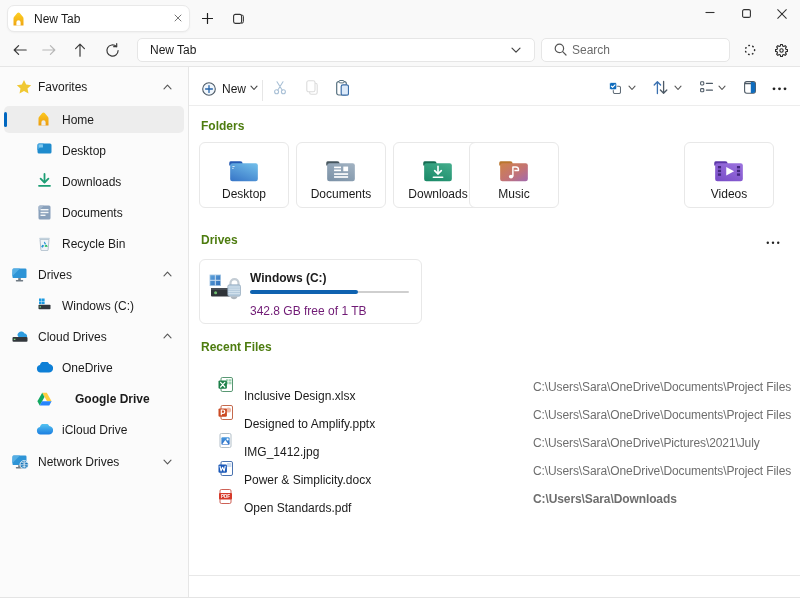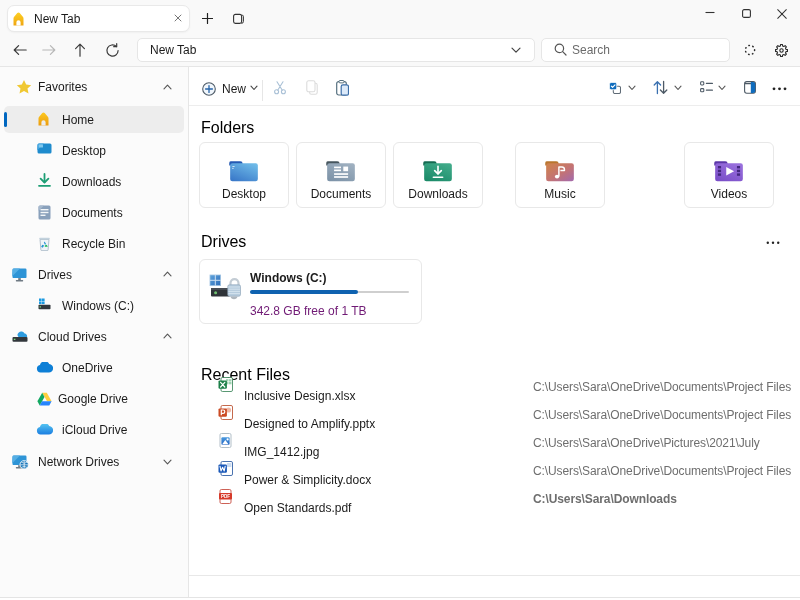--- a/index.html
+++ b/index.html
@@ -1,21 +1,21 @@
 <!DOCTYPE html>
 <html><head>
 <meta charset="utf-8">
 <style>
 * { margin:0; padding:0; box-sizing:border-box; }
 html,body { width:800px; height:600px; overflow:hidden; background:#fff;
   font-family:"Liberation Sans", sans-serif; color:#1b1b1b; }
 #win { position:relative; width:800px; height:600px; background:#fff; }
 .abs { position:absolute; }
 .t12 { font-size:12px; }
-.sect { font-size:16px; font-weight:normal; color:#000000; }
+.sect { font-size:12px; font-weight:bold; color:#4d7c0f; }
 
 
 #tabbar { left:0; top:0; width:800px; height:36px; background:#f9f9f9; }
 #tab { left:7px; top:5px; width:183px; height:27px; background:#fff;
   border:1px solid #e9e9e9; border-radius:7px; box-shadow:0 1px 2px rgba(0,0,0,0.04); }
 #navrow { left:0; top:36px; width:800px; height:30px; background:#f9f9f9; }
 #addrbar { left:137px; top:38px; width:398px; height:24px; background:#fff;
   border:1px solid #e6e6e6; border-radius:5px; }
 #searchbar { left:541px; top:38px; width:189px; height:24px; background:#fff;
   border:1px solid #e6e6e6; border-radius:5px; }
@@ -208,21 +208,21 @@
   <svg class="abs" style="left:36px;top:362px" width="17" height="11" viewBox="0 0 17 11">
     <path d="M4.5 10.5 a3.8 3.8 0 0 1 -0.6-7.5 a5 5 0 0 1 9.3-1 a4.2 4.2 0 0 1 -0.6 8.4 Z" fill="#0d7fd6"></path>
   </svg>
   <div class="abs t12" style="left:62px;top:361px;">OneDrive</div>
 
   <svg class="abs" style="left:37px;top:392px" width="15" height="14" viewBox="0 0 15 14">
     <path d="M5.2 0.8 L9.8 0.8 L14.6 9.3 L10 9.3 Z" fill="#ffcf3e"></path>
     <path d="M5.2 0.8 L0.4 9.3 L2.7 13.4 L7.5 4.9 Z" fill="#11a861"></path>
     <path d="M2.7 13.4 L12.3 13.4 L14.6 9.3 L5 9.3 Z" fill="#2684fc"></path>
   </svg>
-  <div class="abs t12" style="left:58px;top:392px;">Google Drive</div>
+  <div class="abs t12" style="left:75px;top:392px;font-weight:bold;">Google Drive</div>
 
   <svg class="abs" style="left:36px;top:424px" width="17" height="11" viewBox="0 0 17 11">
     <defs>
         <linearGradient id="icg" x1="0" y1="0" x2="0" y2="1">
       <stop offset="0" stop-color="#59c8f2"></stop>
           <stop offset="1" stop-color="#1a7de0"></stop>
     </linearGradient>
       </defs>
     <path d="M4.5 10.5 a3.8 3.8 0 0 1 -0.6-7.5 a5 5 0 0 1 9.3-1 a4.2 4.2 0 0 1 -0.6 8.4 Z" fill="url(#icg)"></path>
   </svg>
@@ -350,21 +350,21 @@
       </linearGradient>
         </defs>
       <path d="M2.5 2.5 h9.5 a2.5 2.5 0 0 1 2.5 2.5 v2 h-14.5 v-2.5 a2 2 0 0 1 2.5-2 Z" fill="#156b52"></path>
       <rect x="1" y="4.6" width="30" height="19.6" rx="2.4" fill="url(#fdl)"></rect>
       <path d="M16 8 L16 16" stroke="#fff" stroke-width="1.8" stroke-linecap="round"></path>
       <path d="M12.4 12.6 L16 16.2 L19.6 12.6" stroke="#fff" stroke-width="1.8" fill="none" stroke-linecap="round" stroke-linejoin="round"></path>
       <path d="M11 19.8 L21 19.8" stroke="#fff" stroke-width="1.8" stroke-linecap="round"></path>
     </svg>
     <div class="flabel">Downloads</div>
   </div>
-  <div class="card fcard" style="left:515px;">
+  <div class="card fcard" style="left:469px;">
     <svg width="32" height="26" viewBox="0 0 32 26">
       <defs>
           <linearGradient id="fmus" x1="0.1" y1="0.1" x2="0.9" y2="0.95">
         <stop offset="0" stop-color="#cd8050"></stop>
             <stop offset="0.55" stop-color="#c37375"></stop>
             <stop offset="1" stop-color="#a76ba5"></stop>
       </linearGradient>
         </defs>
       <path d="M2.5 2.5 h9.5 a2.5 2.5 0 0 1 2.5 2.5 v2 h-14.5 v-2.5 a2 2 0 0 1 2.5-2 Z" fill="#b9762e"></path>
       <rect x="1" y="4.6" width="30" height="19.6" rx="2.4" fill="url(#fmus)"></rect>
@@ -419,21 +419,21 @@
       <path d="M19 15 h12.3 M19 17.2 h12.3 M19 19.4 h12.3 M19 21.6 h12.3" stroke="#d8e5ef" stroke-width="0.9"></path>
       <rect x="18.8" y="12.8" width="12.7" height="11.4" rx="1.6" fill="none" stroke="#93a9bb" stroke-width="0.7"></rect>
       <path d="M21.5 24.4 a3.6 3.6 0 0 0 7 0 Z" fill="#aeb6bd"></path>
     </g>
   </svg>
   <div class="abs" style="left:250px;top:271px;font-size:12px;font-weight:bold;">Windows (C:)</div>
   <div class="abs" style="left:250px;top:291px;width:159px;height:2px;background:#cfcfcf;border-radius:1px;"></div>
   <div class="abs" style="left:250px;top:290px;width:108px;height:4px;background:#0f62b0;border-radius:2px;"></div>
   <div class="abs t12" style="left:250px;top:304px;color:#701a75;">342.8 GB free of 1 TB</div>
 
-  <div class="abs sect" style="left:201px;top:366px;">Recent Files</div>
+  <div class="abs sect" style="left:201px;top:340px;">Recent Files</div>
 
   <div class="rfrow" style="top:377px;">
     <svg width="15" height="15" viewBox="0 0 15 15">
       <rect x="3" y="0.5" width="11.5" height="14" rx="1.4" fill="#fff" stroke="#2e7d4f" stroke-width="0.8"></rect>
       <rect x="8" y="2.2" width="2.5" height="2.3" fill="#9fd3b2"></rect>
         <rect x="11" y="2.2" width="2.5" height="2.3" fill="#9fd3b2"></rect>
       <rect x="8" y="5" width="2.5" height="2.3" fill="#9fd3b2"></rect>
         <rect x="11" y="5" width="2.5" height="2.3" fill="#9fd3b2"></rect>
       <rect x="0.5" y="3.4" width="8.4" height="8.4" rx="1.2" fill="#1d8049"></rect>
       <path d="M2.6 5.3 L6.8 10 M6.8 5.3 L2.6 10" stroke="#fff" stroke-width="1.2" stroke-linecap="round"></path>

